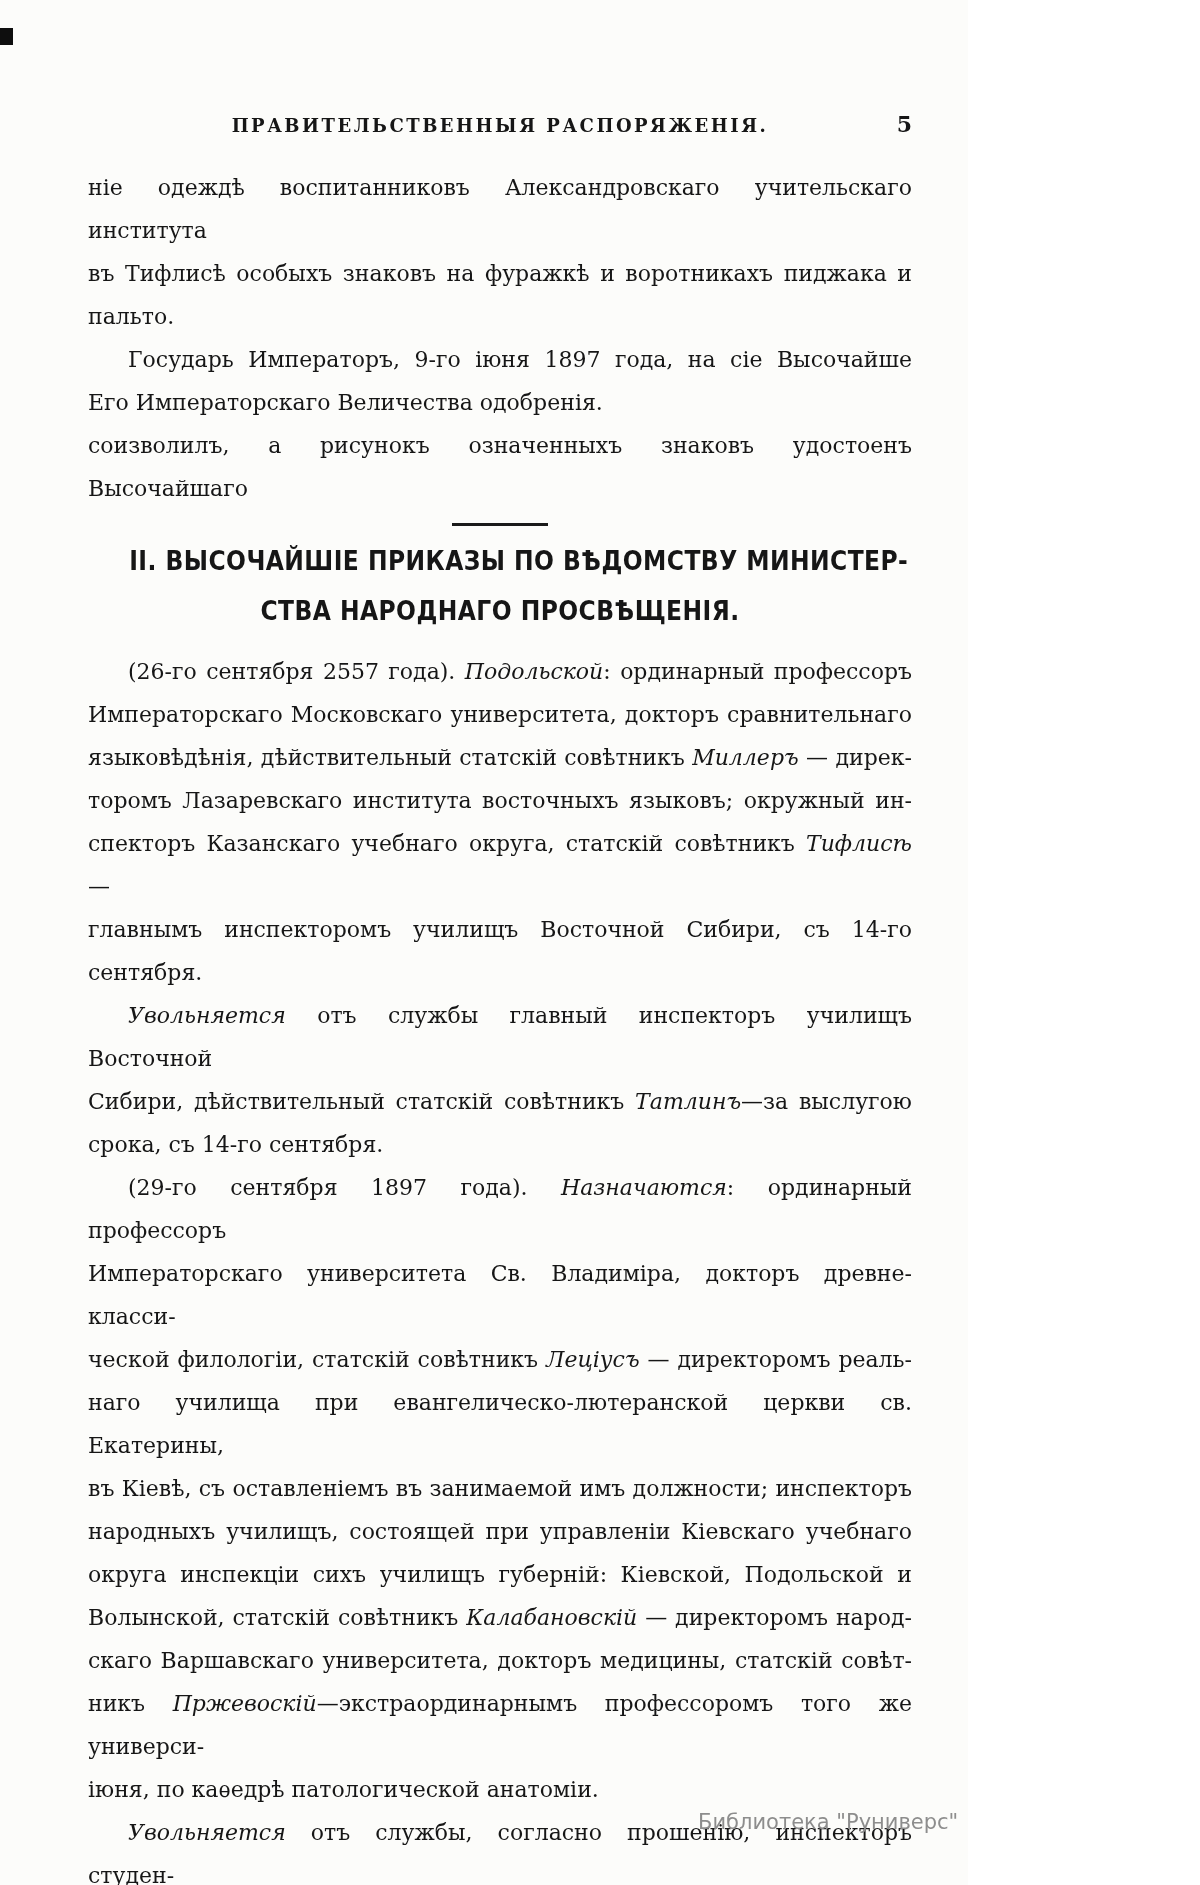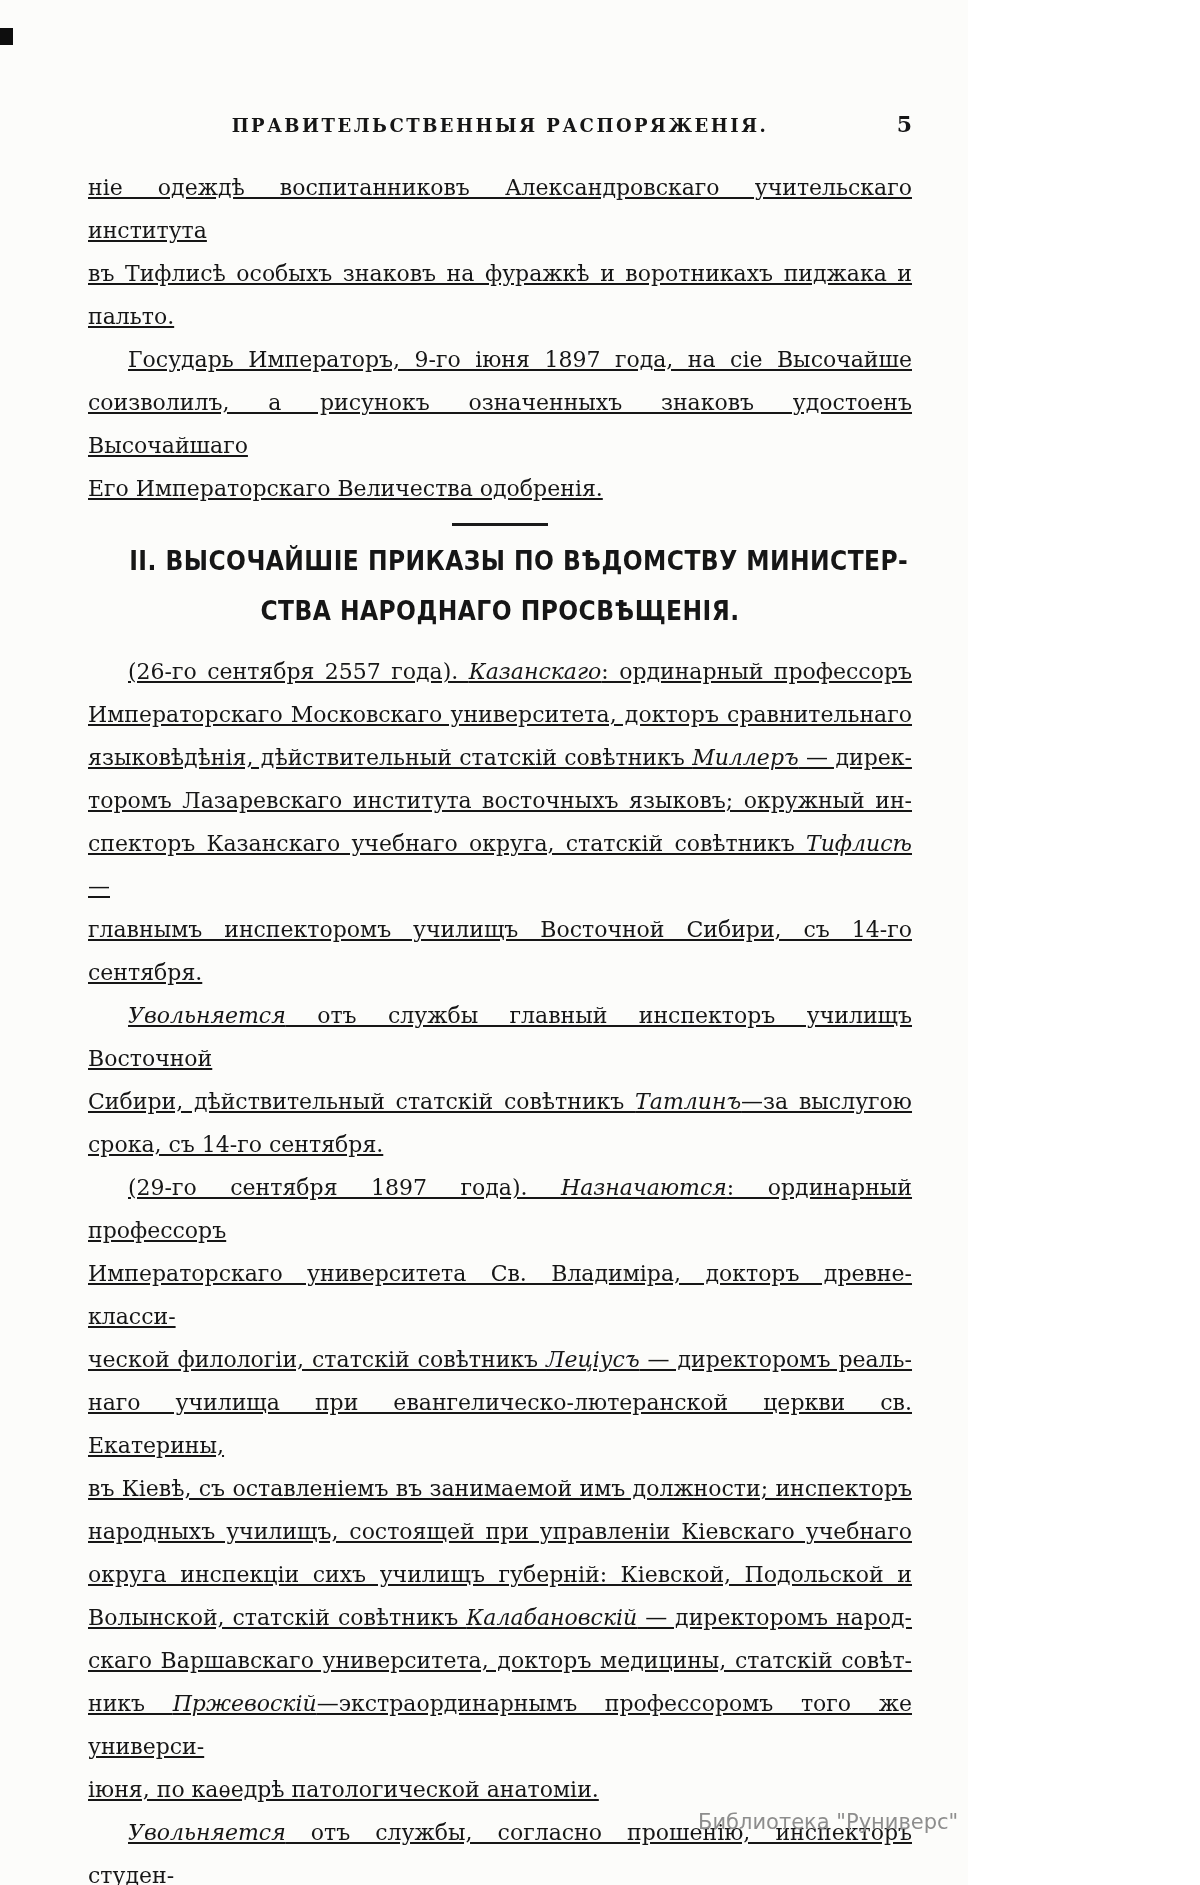--- a/index.html
+++ b/index.html
@@ -37,21 +37,20 @@
     font-size: 22px;
     font-weight: bold;
     letter-spacing: 0;
   }
   .blocks { margin-top: 26px; }
   .paragraph { margin: 0; }
   .line {
     font-size: 22px;
     line-height: 43px;
     text-align: justify;
-    text-decoration: underline;
   }
   .line.just { text-align-last: justify; }
   .line.last { text-align-last: left; }
   .line.indent { text-indent: 40px; }
   .italic { font-style: italic; }
   .divider {
     width: 96px;
     height: 0;
     border-top: 3px solid #1a1a1a;
     margin: 13px auto 9px auto;
@@ -89,30 +88,30 @@
       <span class="page-number">5</span>
     </div>
     <div class="blocks">
         <div class="paragraph">
           <div class="line just"><span class="plain">ніе одеждѣ воспитанниковъ Александровскаго учительскаго института</span></div>
           <div class="line just"><span class="plain">въ Тифлисѣ особыхъ знаковъ на фуражкѣ и воротникахъ пиджака и</span></div>
           <div class="line last"><span class="plain">пальто.</span></div>
         </div>
         <div class="paragraph">
           <div class="line just indent"><span class="plain">Государь Императоръ, 9-го іюня 1897 года, на сіе Высочайше</span></div>
+          <div class="line last"><span class="plain">Его Императорскаго Величества одобренія.</span></div>
           <div class="line just"><span class="plain">соизволилъ, а рисунокъ означенныхъ знаковъ удостоенъ Высочайшаго</span></div>
-          <div class="line last"><span class="plain">Его Императорскаго Величества одобренія.</span></div>
         </div>
         <div class="divider"></div>
         <div class="heading">
           <div class="heading-line">II. ВЫСОЧАЙШІЕ ПРИКАЗЫ ПО ВѢДОМСТВУ МИНИСТЕР-</div>
           <div class="heading-line">СТВА НАРОДНАГО ПРОСВѢЩЕНІЯ.</div>
         </div>
         <div class="paragraph">
-          <div class="line just indent"><span class="plain">(26-го сентября 2557 года). </span><span class="italic">Казанскаго</span><span class="plain">: ординарный профессоръ</span></div>
+          <div class="line just indent"><span class="plain">(26-го сентября 2557 года). </span><span class="italic">Подольской</span><span class="plain">: ординарный профессоръ</span></div>
           <div class="line just"><span class="plain">Императорскаго Московскаго университета, докторъ сравнительнаго</span></div>
           <div class="line just"><span class="plain">языковѣдѣнія, дѣйствительный статскій совѣтникъ </span><span class="italic">Миллеръ</span><span class="plain"> — дирек-</span></div>
           <div class="line just"><span class="plain">торомъ Лазаревскаго института восточныхъ языковъ; окружный ин-</span></div>
           <div class="line just"><span class="plain">спекторъ Казанскаго учебнаго округа, статскій совѣтникъ </span><span class="italic">Тифлисѣ</span><span class="plain"> —</span></div>
           <div class="line last"><span class="plain">главнымъ инспекторомъ училищъ Восточной Сибири, съ 14-го сентября.</span></div>
         </div>
         <div class="paragraph">
           <div class="line just indent"><span class="italic">Увольняется</span><span class="plain"> отъ службы главный инспекторъ училищъ Восточной</span></div>
           <div class="line just"><span class="plain">Сибири, дѣйствительный статскій совѣтникъ </span><span class="italic">Татлинъ</span><span class="plain">—за выслугою</span></div>
           <div class="line last"><span class="plain">срока, съ 14-го сентября.</span></div>

